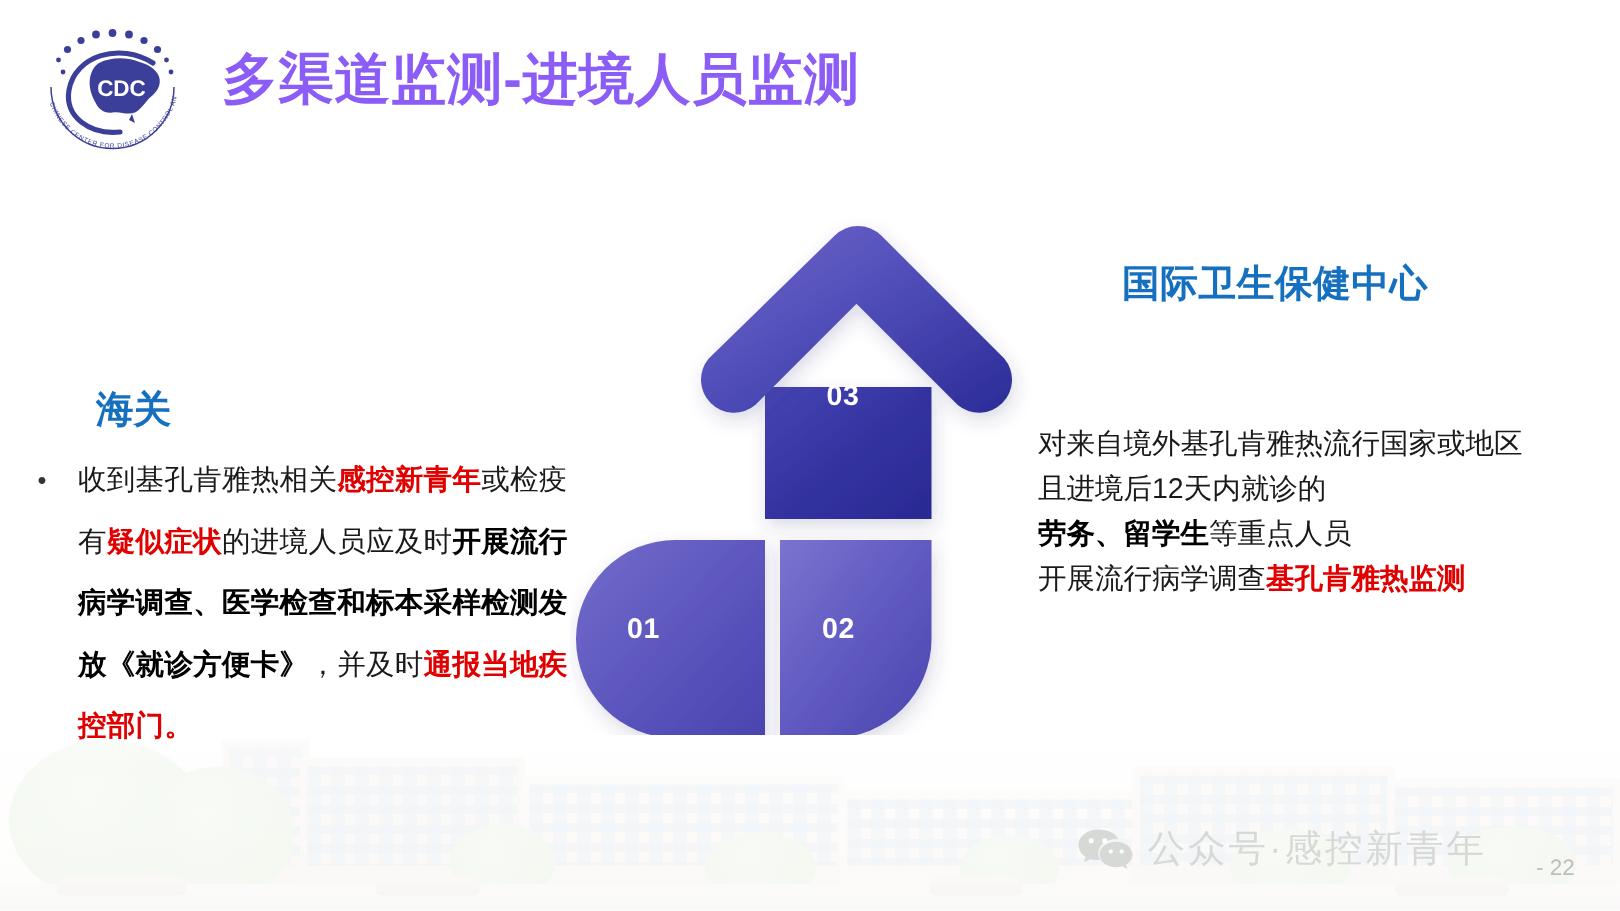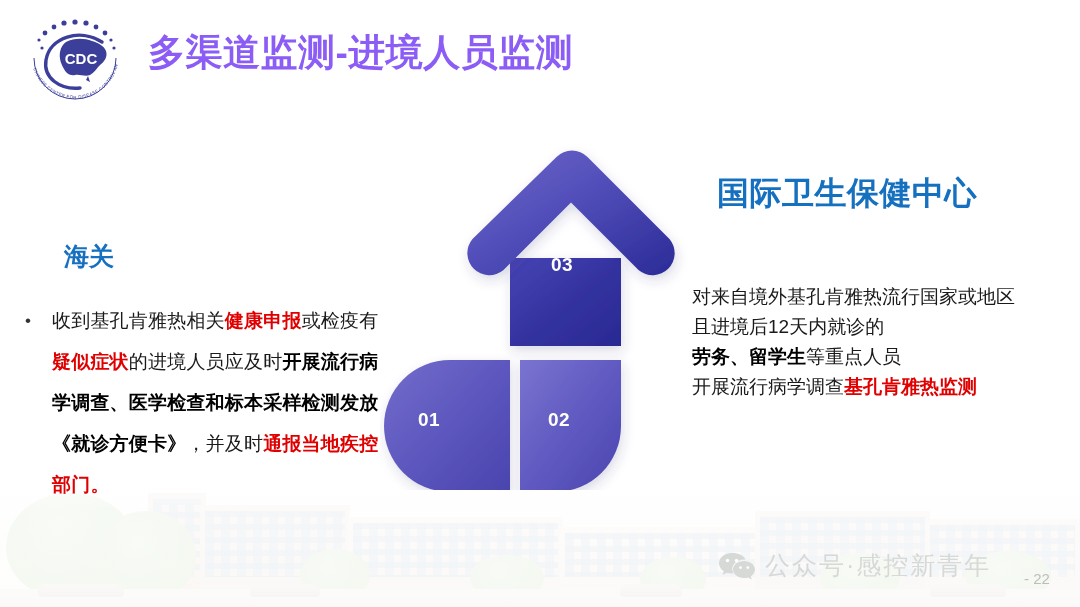--- a/index.html
+++ b/index.html
@@ -56,32 +56,32 @@
 
   
   .arrow-wrap { position:absolute; left:380px; top:140px; width:310px; height:350px; }
   .arrow-wrap svg { display:block; }
   .num { position:absolute; color:#ffffff; font-weight:bold; font-size:19px; letter-spacing:.5px; }
   .num-03 { left:551px; top:254px; }
   .num-01 { left:418px; top:409px; }
   .num-02 { left:548px; top:409px; }
 
   
-  .left-head { position:absolute; left:64px; top:240px;
+  .left-head { position:absolute; left:64px; top:256px;
     font-size:25px; font-weight:bold; color:#1570c0; }
   .left-body { position:absolute; left:22px; top:300px; width:372px; }
   .bullet-row { display:flex; align-items:flex-start; }
   .bullet-dot { width:30px; flex:0 0 30px; color:#333; font-size:17px; line-height:41px; text-align:left; padding-left:3px; }
   .bullet-text { flex:1; font-size:19px; line-height:41px; color:#1a1a1a; letter-spacing:.2px; }
   .b { font-weight:bold; color:#000; }
   .r { font-weight:bold; color:#e00000; }
 
   
-  .right-head { position:absolute; left:717px; top:172px;
-    font-size:32px; font-weight:bold; color:#1570c0; letter-spacing:.5px; }
+  .right-head { position:absolute; left:748px; top:172px;
+    font-size:25px; font-weight:bold; color:#1570c0; letter-spacing:.5px; }
   .right-body { position:absolute; left:692px; top:282px; width:392px;
     font-size:19px; line-height:30px; color:#1a1a1a; }
   .right-body div { white-space:nowrap; }
 
   
   .watermark { position:absolute; left:718px; top:549px; display:flex; align-items:center; gap:9px; }
   .wm-icon { width:38px; height:30px; }
   .wm-text { font-size:25px; color:#d6d9d6; letter-spacing:2px; white-space:nowrap; }
   .page-num { position:absolute; left:1024px; top:570px; font-size:15px; color:#bdbdbd; white-space:nowrap; }
 </style>
@@ -223,21 +223,21 @@
 
   <div class="num num-03">03</div>
   <div class="num num-01">01</div>
   <div class="num num-02">02</div>
 
   <div class="left-head">海关</div>
 
   <div class="left-body">
     <div class="bullet-row">
       <div class="bullet-dot">•</div>
-      <div class="bullet-text" id="leftPara"><span>收到基孔肯雅热相关</span><span class="r">健康申报</span><span>或检疫有</span><span class="r">疑似症状</span><span>的进境人员应及时</span><span class="b">开展流行病学调查、医学检查和标本采样检测发放《就诊方便卡》</span><span>，并及时</span><span class="r">通报当地疾控部门。</span></div>
+      <div class="bullet-text" id="leftPara"><span>收到基孔肯雅热相关</span><span class="r">感控新青年</span><span>或检疫有</span><span class="r">疑似症状</span><span>的进境人员应及时</span><span class="b">开展流行病学调查、医学检查和标本采样检测发放《就诊方便卡》</span><span>，并及时</span><span class="r">通报当地疾控部门。</span></div>
     </div>
   </div>
 
   <div class="right-head">国际卫生保健中心</div>
 
   <div class="right-body" id="rightPara">
       <div><span>对来自境外基孔肯雅热流行国家或地区</span></div>
       <div><span>且进境后12天内就诊的</span></div>
       <div><span class="b">劳务、留学生</span><span>等重点人员</span></div>
       <div><span>开展流行病学调查</span><span class="r">基孔肯雅热监测</span></div>

